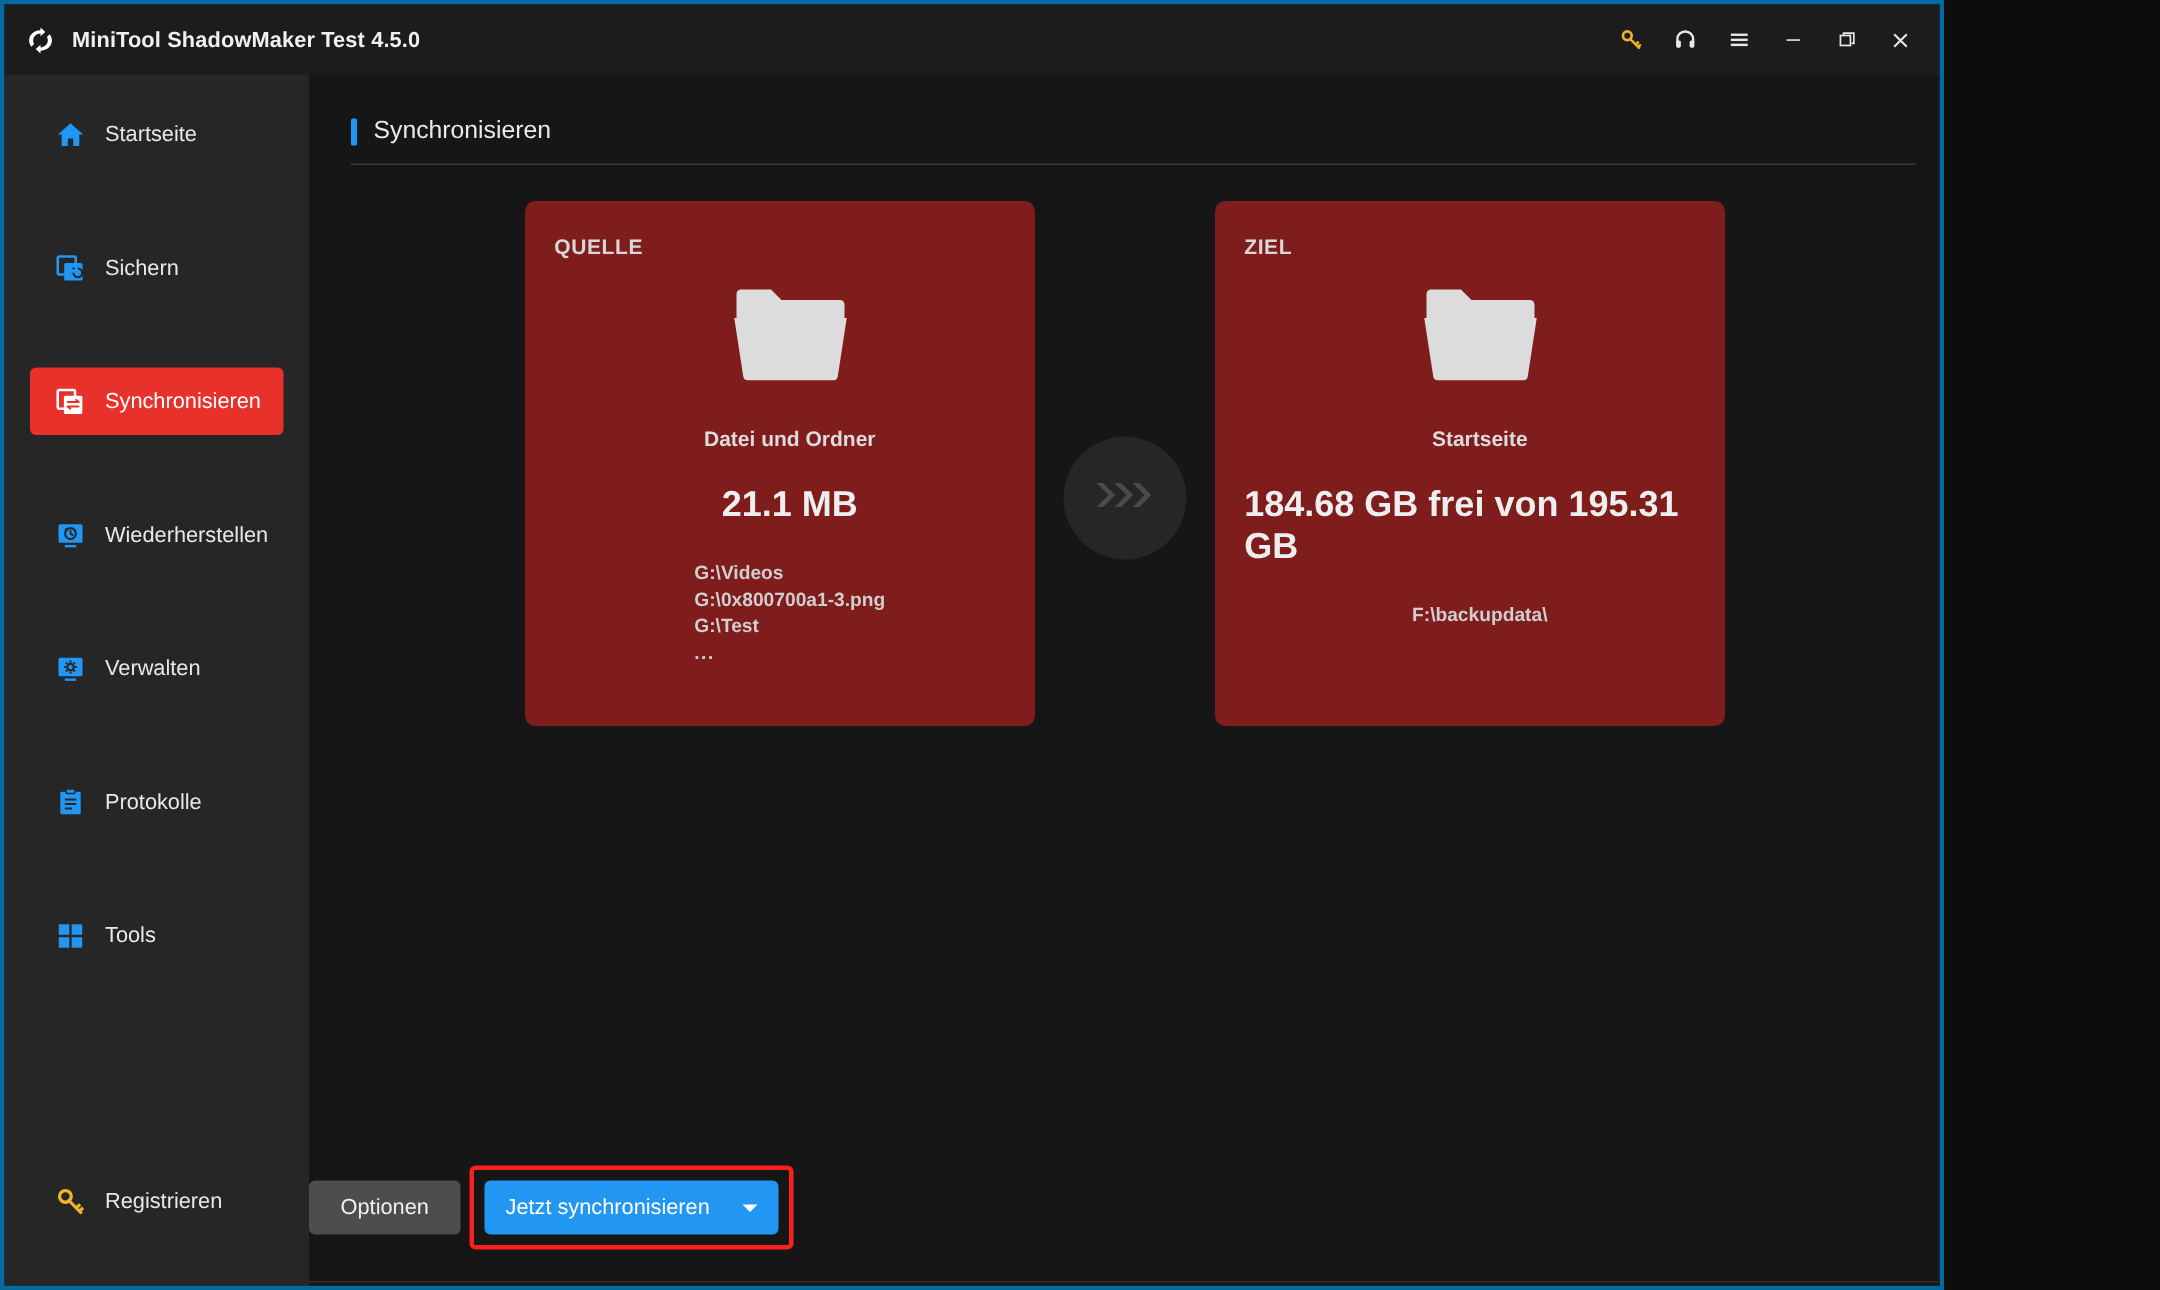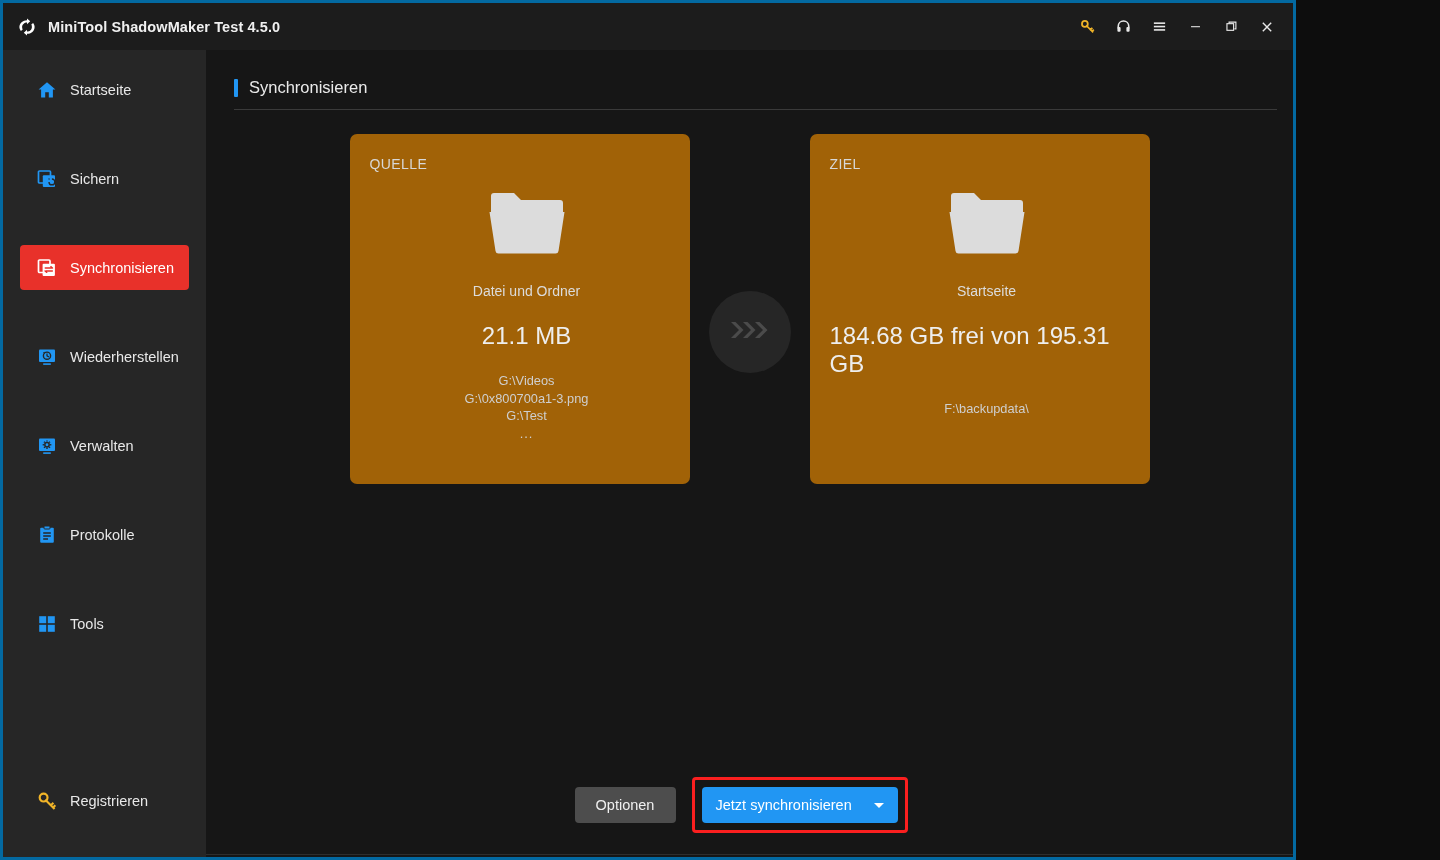--- a/index.html
+++ b/index.html
@@ -109,27 +109,28 @@
     display: flex;
     justify-content: center;
     align-items: flex-start;
     gap: 0;
     padding-top: 24px;
     position: relative;
   }
   .card {
     width: 340px;
     height: 350px;
-    background: #a16207;
+    background: #7f1d1d;
     border-radius: 7px;
     padding: 22px 6px 0 20px;
     display: flex;
     flex-direction: column;
     cursor: pointer;
     position: relative;
+    font-weight: bold;
   }
   .card-label {
     color: #d8d8d8;
     font-size: 14px;
     letter-spacing: .4px;
   }
   .card-body {
     flex: 1;
     display: flex;
     flex-direction: column;
@@ -141,21 +142,21 @@
     color: #dcdcdc;
     font-size: 14px;
   }
   .card-size {
     margin-top: 23px;
     color: #eeeeee;
     font-size: 24px;
   }
   .card-paths {
     margin-top: 22px;
-    text-align: center;
+    text-align: left;
     color: #cfcfcf;
     font-size: 12.8px;
     line-height: 17.5px;
   }
   .card-paths .dots { letter-spacing: 1px; }
   .gap-mid {
     width: 120px;
     display: flex;
     justify-content: center;
     align-items: flex-start;
@@ -168,23 +169,23 @@
     display: flex;
     align-items: center;
     justify-content: center;
   }
 
   
   .footer {
     margin-top: auto;
     padding: 0 17px 21px 0;
     display: flex;
-    justify-content: center;
-    align-items: center;
-    gap: 16px;
+    justify-content: flex-start;
+    align-items: center;
+    gap: 6px;
   }
   .btn {
     height: 36px;
     border: none;
     border-radius: 4px;
     font-family: inherit;
     font-size: 14.5px;
     cursor: pointer;
     display: flex;
     align-items: center;

